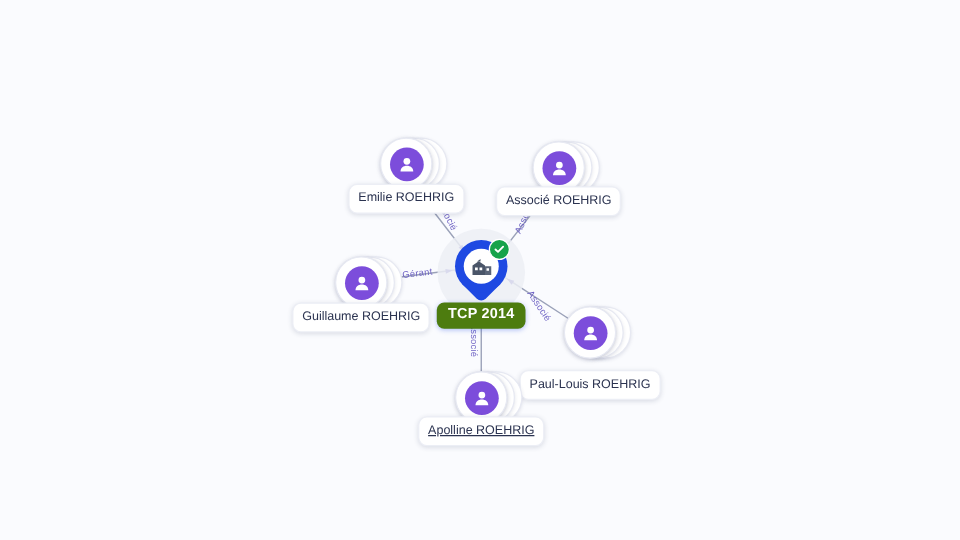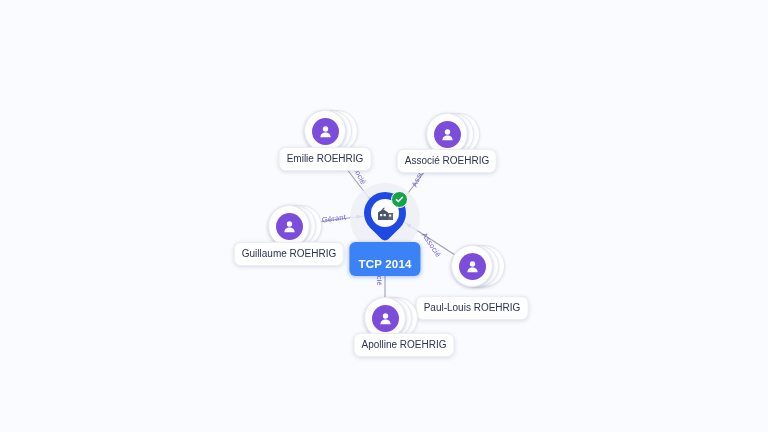--- a/index.html
+++ b/index.html
@@ -83,27 +83,27 @@
     position:absolute;left:27px;top:-1px;width:15px;height:15px;
     border-radius:50%;background:#16a34a;
     border:1.5px solid #ffffff;
     display:flex;align-items:center;justify-content:center;
     z-index:4;
   }
   .verified svg{display:block;}
 
   .pill{
     position:absolute;
-    background:#3b82f6;
+    background:#4d7c0f;
     color:#ffffff;
     font-size:11.5px;
     font-weight:bold;
     line-height:13px;
     letter-spacing:.2px;
-    padding:16px 9px 5px 9px;
+    padding:3px 9px 5px 9px;
     border-radius:6px;
     white-space:nowrap;
     transform:translateX(-50%);
     box-shadow:0 1px 4px rgba(30,73,226,.35);
   }
 
   
   .elabel{
     position:absolute;
     color:#6f63c4;
@@ -217,21 +217,21 @@
           <div class="avatar-ring">
             <div class="avatar" style="background:#7c4ddb">
               <svg width="15" height="15" viewBox="0 0 15 15">
                 <circle cx="7.5" cy="5" r="2.7" fill="#ffffff"></circle>
                 <path d="M2.4 13.2c0-2.9 2.3-4.6 5.1-4.6s5.1 1.7 5.1 4.6z" fill="#ffffff"></path>
               </svg>
             </div>
           </div>
         </div>
       </div>
-      <div class="nlabel" style="left: 404px; top: 333px;">Apolline ROEHRIG</div>
+      <div class="nlabel" style="left: 385px; top: 333px; text-decoration: underline;">Apolline ROEHRIG</div>
     </div>
 
   <div class="company" id="company-node" style="left: 385px; top: 218px;">
     <div class="halo"></div>
     <div class="pin">
       <div class="pin-tail"></div>
       <div class="pin-body"></div>
       <div class="pin-inner">
         <svg width="17" height="15" viewBox="0 0 17 15">
           <path d="M1 14V6.4L6 3l5 3.4V14z" fill="#4a5568"></path>

